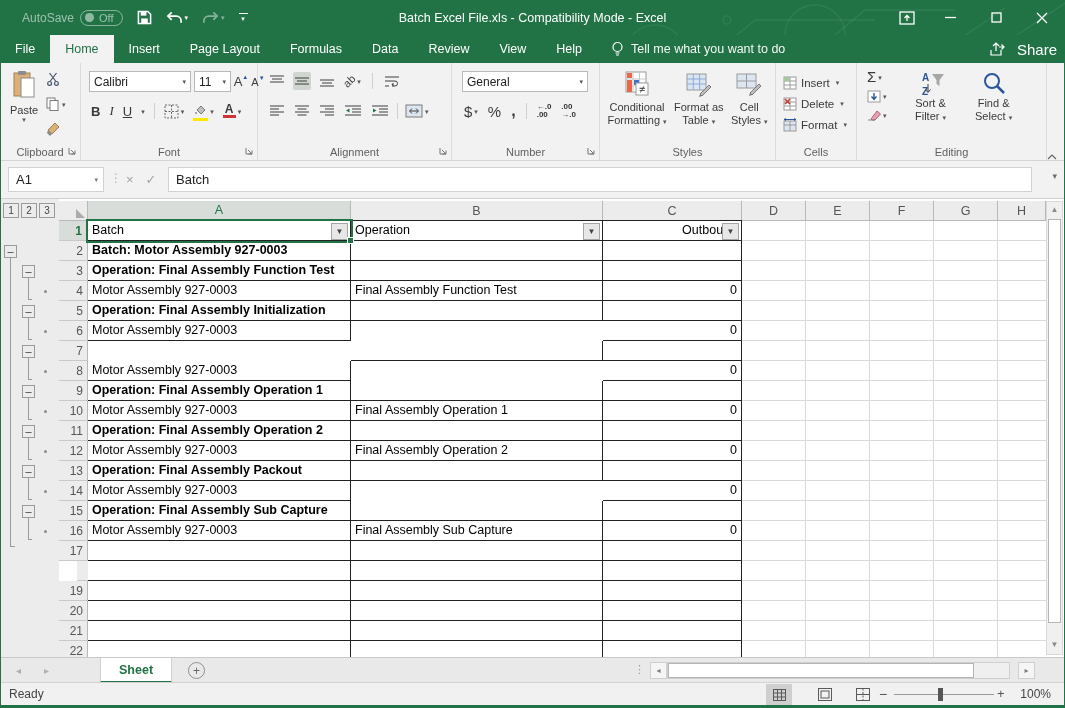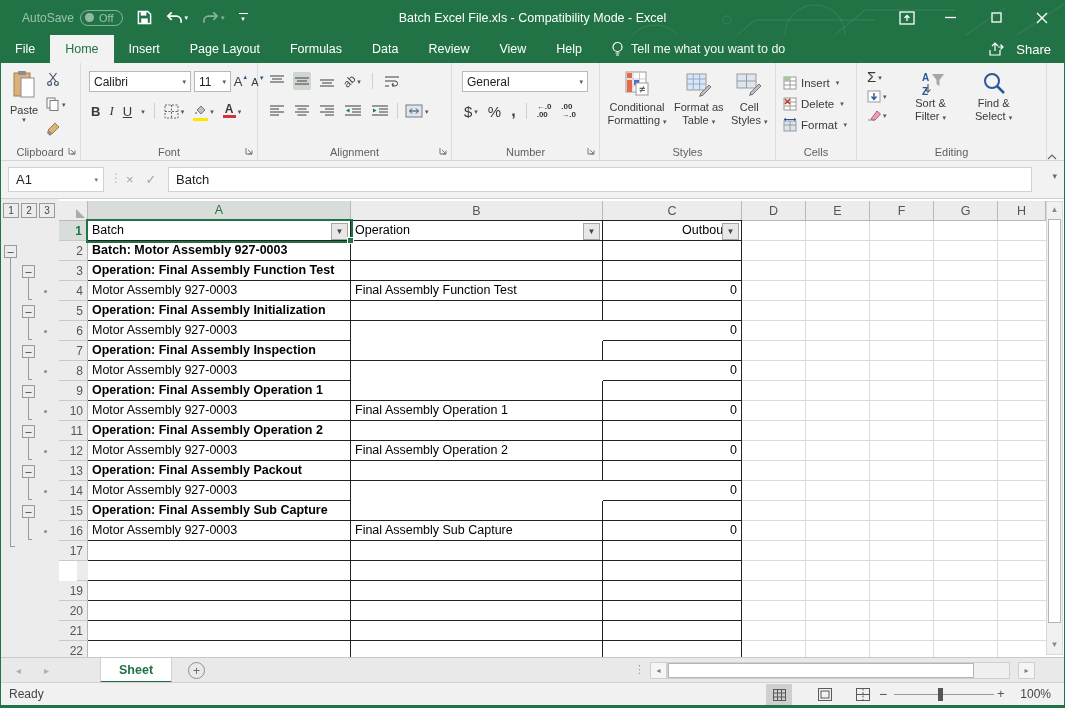--- a/index.html
+++ b/index.html
@@ -22,21 +22,21 @@
   .wtitle{position:absolute;left:0;right:0;top:0;height:35px;display:flex;align-items:center;justify-content:center;font-size:12.5px;color:#fff;pointer-events:none;z-index:1;}
   .wctrls{position:absolute;right:0;top:0;height:35px;display:flex;align-items:stretch;z-index:2;}
   .wc{width:46px;display:flex;align-items:center;justify-content:center;color:#fff;font-size:13px;}
   .wc.rdo{width:40px;}
 
   
   .tabrow{position:absolute;left:0;top:35px;width:100%;height:28px;background:#217346;display:flex;align-items:stretch;color:#fff;z-index:2;}
   .tab{display:flex;align-items:center;padding:0 15px;font-size:12.5px;cursor:default;}
   .tab.active{background:#f2f2f2;color:#217346;}
   .tellme{display:flex;align-items:center;gap:7px;margin-left:14px;font-size:12.5px;color:rgba(255,255,255,.95);}
-  .share{position:absolute;right:14px;top:0;height:28px;display:flex;align-items:center;gap:12px;font-size:13px;color:#fff;}
+  .share{position:absolute;right:8px;top:0;height:28px;display:flex;align-items:center;gap:12px;font-size:15px;color:#fff;}
 
   
   .ribbon{position:absolute;left:0;top:63px;width:100%;height:98px;background:#f2f2f2;border-bottom:1px solid #d5d5d5;display:flex;color:#3b3a39;}
   .rgroup{position:relative;height:100%;border-right:1px solid #dcdcdc;flex:0 0 auto;}
   .glabel{position:absolute;left:0;right:0;bottom:2px;text-align:center;font-size:11px;color:#5f5f5f;}
   .launcher{position:absolute;right:2px;bottom:3px;width:12px;height:12px;display:flex;align-items:center;justify-content:center;}
   .dd{font-size:7px;color:#555;line-height:1;}
   .combo{background:#fff;border:1px solid #b9b9b9;height:21px;display:flex;align-items:center;font-size:12px;padding:0 4px;color:#222;}
   .combo .dd{margin-left:auto;}
   .rb{display:flex;align-items:center;justify-content:center;border-radius:2px;}
@@ -651,21 +651,20 @@
       <div class="cell" style="left: 351px; top: 82px; width: 252px; height: 20px;">Final Assembly Function Test</div>
       <div class="cell num" style="left: 603px; top: 82px; width: 139px; height: 20px;">0</div>
       <div class="rowhdr" style="left: 59px; top: 102px; width: 29px; height: 20px;">5</div>
       <div class="cell bold" style="left: 88px; top: 102px; width: 263px; height: 20px;">Operation: Final Assembly Initialization</div>
       <div class="cell bold" style="left: 351px; top: 102px; width: 252px; height: 20px;"></div>
       <div class="cell bold" style="left: 603px; top: 102px; width: 139px; height: 20px;"></div>
       <div class="rowhdr" style="left: 59px; top: 122px; width: 29px; height: 20px;">6</div>
       <div class="cell" style="left: 88px; top: 122px; width: 263px; height: 20px;">Motor Assembly 927-0003</div>
       <div class="cell num" style="left: 603px; top: 122px; width: 139px; height: 20px;">0</div>
       <div class="rowhdr" style="left: 59px; top: 142px; width: 29px; height: 20px;">7</div>
-      <div class="cell bold" style="left: 88px; top: 142px; width: 263px; height: 20px;">Operation: Final Assembly Inspection</div>
       <div class="cell bold" style="left: 351px; top: 142px; width: 252px; height: 20px;"></div>
       <div class="cell bold" style="left: 603px; top: 142px; width: 139px; height: 20px;"></div>
       <div class="rowhdr" style="left: 59px; top: 162px; width: 29px; height: 20px;">8</div>
       <div class="cell" style="left: 88px; top: 162px; width: 263px; height: 20px;">Motor Assembly 927-0003</div>
       <div class="cell num" style="left: 603px; top: 162px; width: 139px; height: 20px;">0</div>
       <div class="rowhdr" style="left: 59px; top: 182px; width: 29px; height: 20px;">9</div>
       <div class="cell bold" style="left: 88px; top: 182px; width: 263px; height: 20px;">Operation: Final Assembly Operation 1</div>
       <div class="cell bold" style="left: 351px; top: 182px; width: 252px; height: 20px;"></div>
       <div class="cell bold" style="left: 603px; top: 182px; width: 139px; height: 20px;"></div>
       <div class="rowhdr" style="left: 59px; top: 202px; width: 29px; height: 20px;">10</div>

